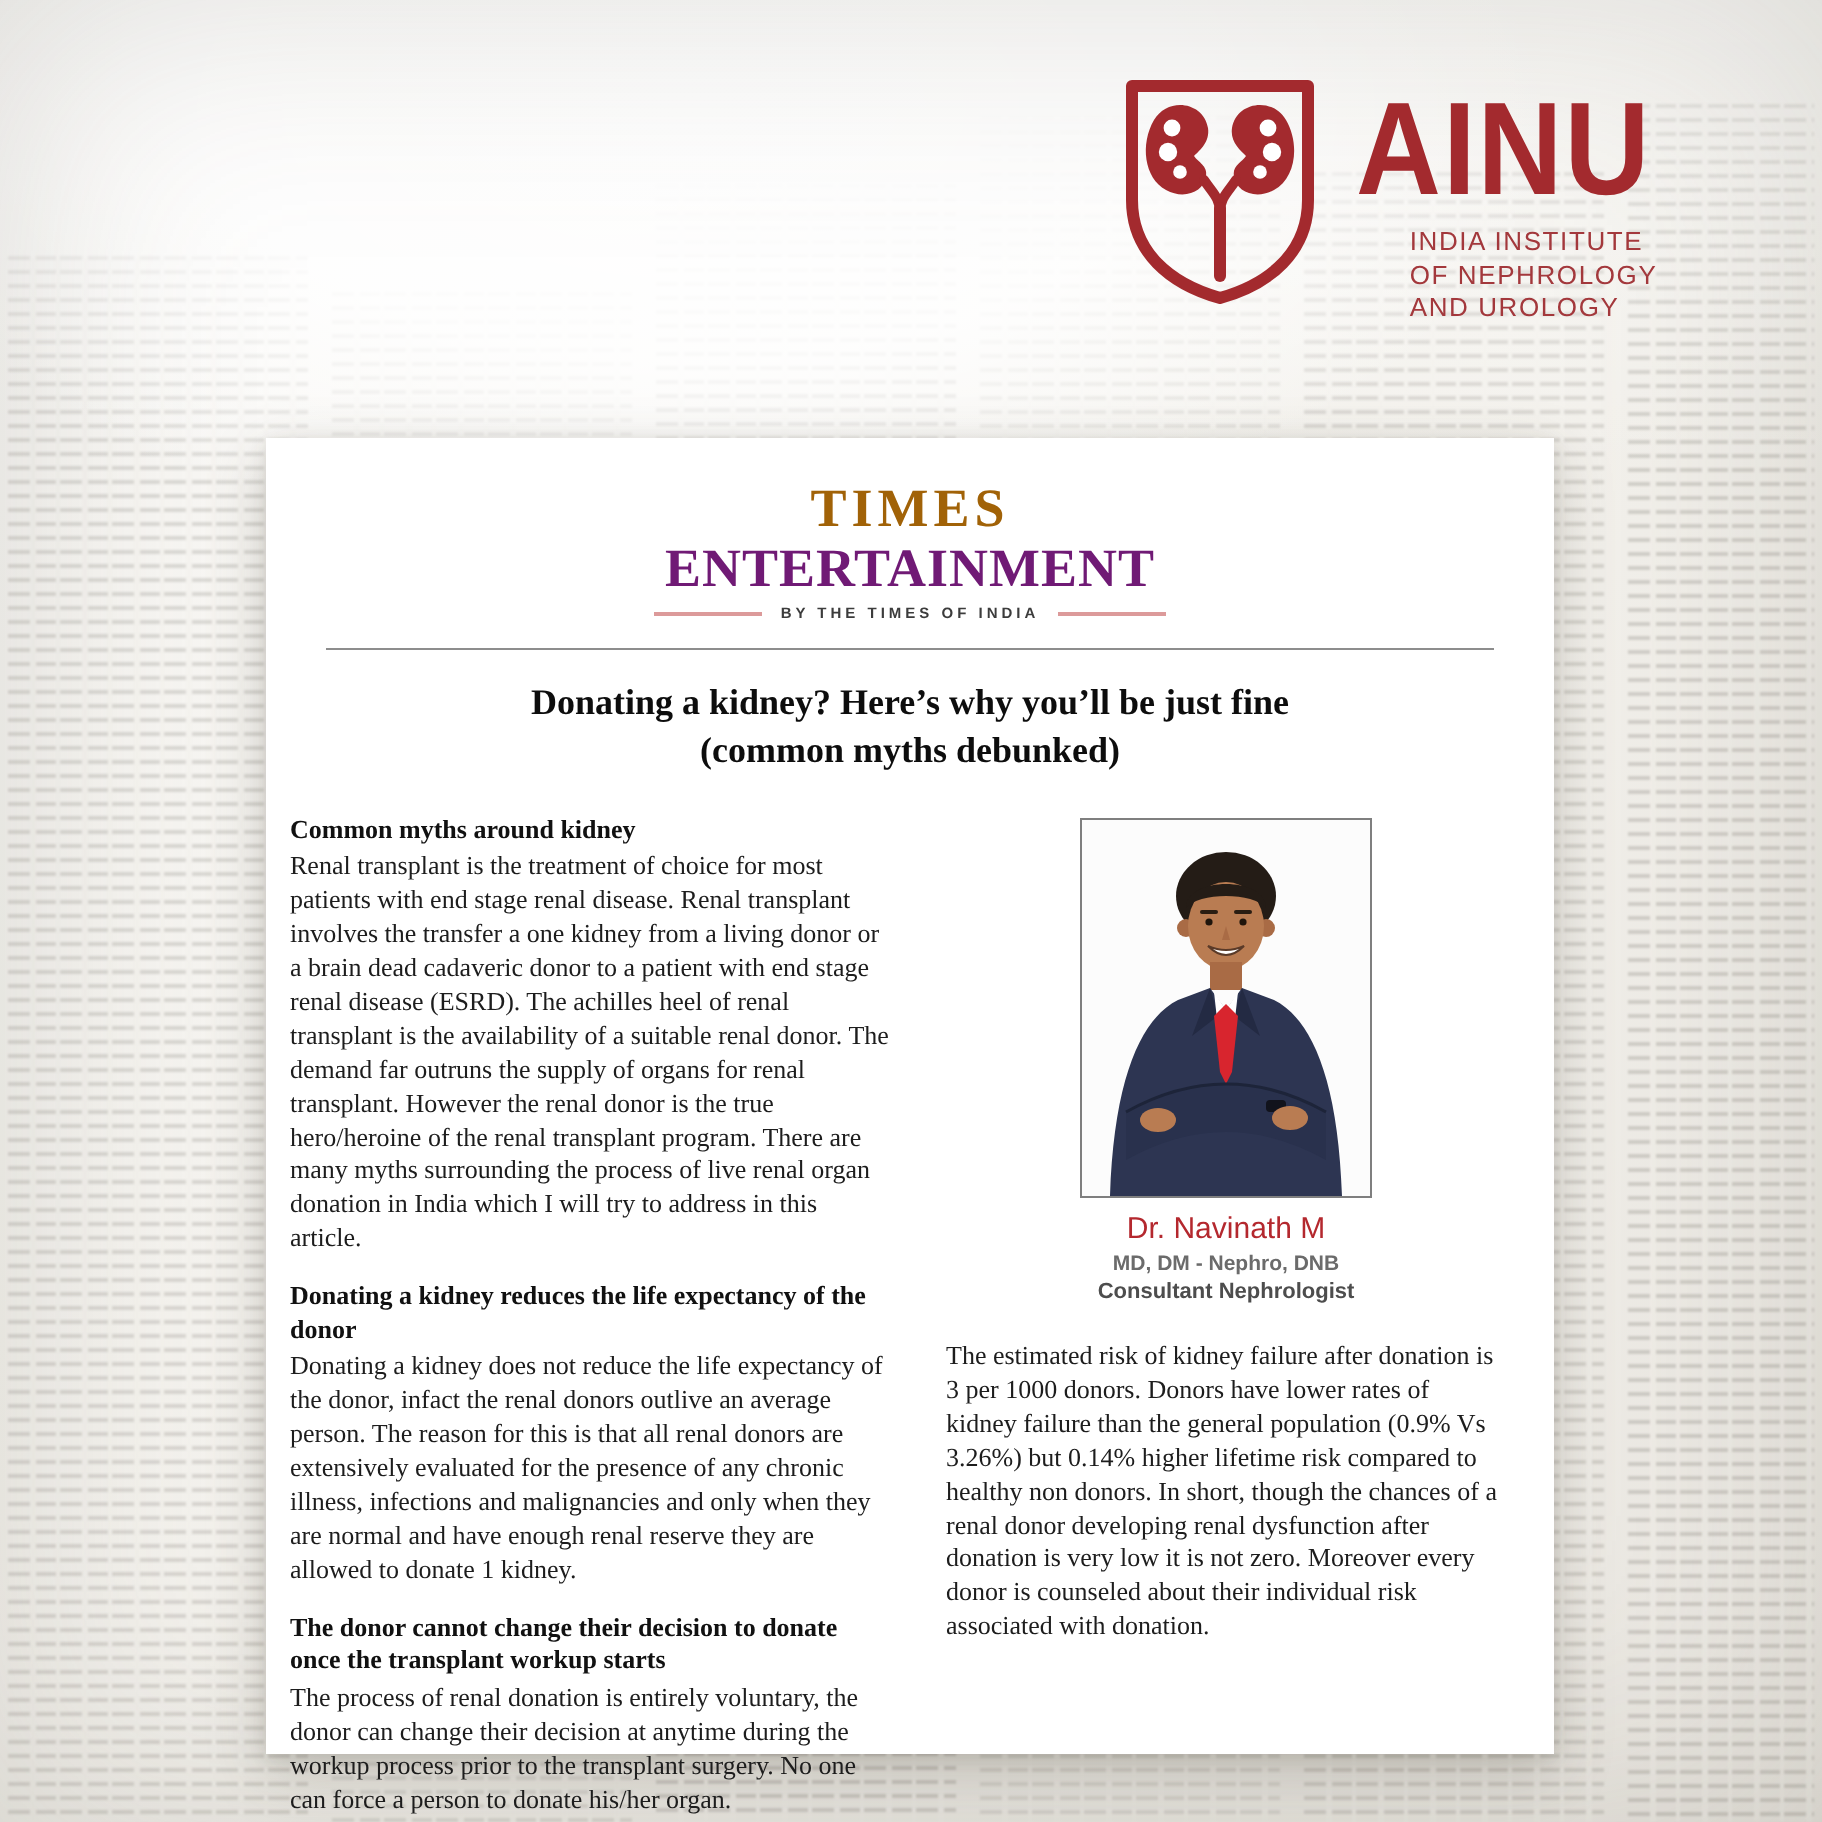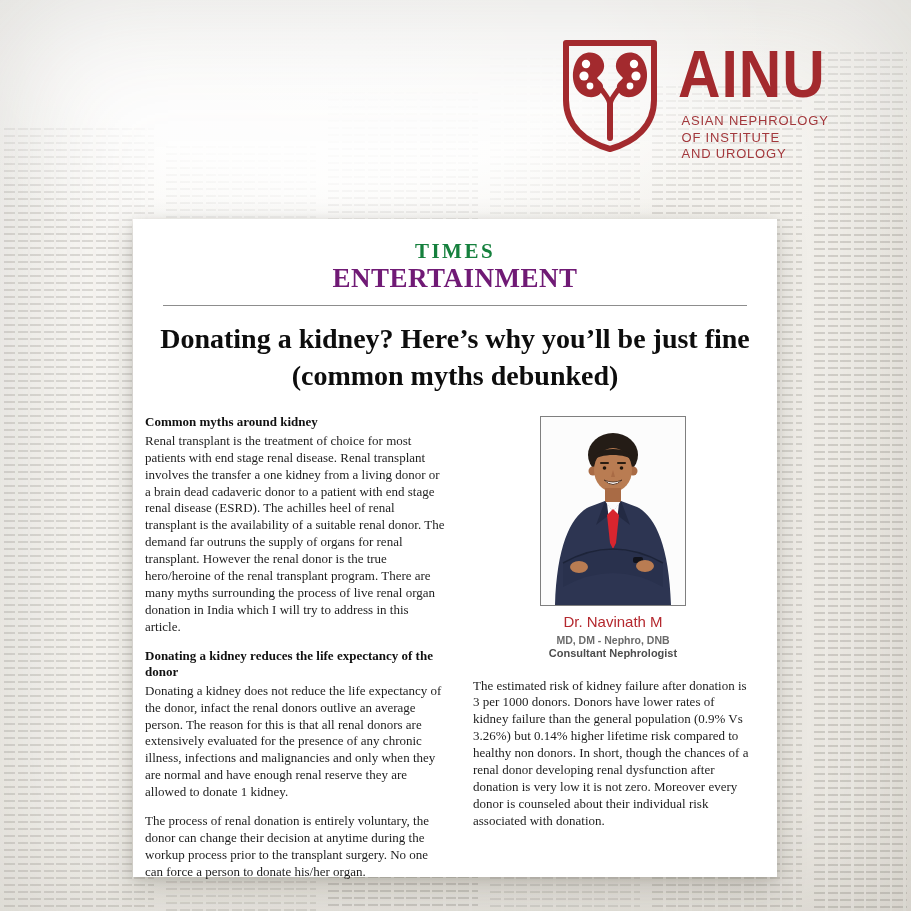--- a/index.html
+++ b/index.html
@@ -33,28 +33,28 @@
     color:#a32a2e;letter-spacing:1px;transform:scale(.98,1.1);transform-origin:left top;margin-top:6px;
   }
   .brand-sub{margin-top:14px;font-family:"Liberation Sans", sans-serif;font-size:13px;line-height:1.28;
     letter-spacing:.8px;color:#a3383c;font-weight:500;}
   
   .card{
     position:absolute;left:133px;top:219px;width:644px;height:658px;background:#ffffff;z-index:2;
     box-shadow:0 10px 28px rgba(70,62,50,.22), 0 2px 8px rgba(70,62,50,.14);
   }
   .masthead{padding-top:22px;text-align:center;}
-  .mh-times{font-weight:700;font-size:21px;letter-spacing:2.5px;color:#15803d;line-height:1;}
+  .mh-times{font-weight:700;font-size:27px;letter-spacing:2.5px;color:#a16207;line-height:1;}
   .mh-ent{font-weight:700;font-size:27px;letter-spacing:.5px;color:#701a75;line-height:1.05;margin-top:2px;}
   .mh-tagline{display:flex;justify-content:center;align-items:center;gap:9px;margin-top:4px;}
   .mh-tagline .tl-line{width:54px;height:2px;background:#dc9a9a;}
   .mh-tagline .tl-text{font-family:"Liberation Sans", sans-serif;font-size:7.5px;font-weight:700;
     letter-spacing:2px;color:#3c3c3c;}
   .rule{border-top:1px solid #8d8d8d;margin:13px 30px 0 30px;}
-  .headline{margin-top:15px;text-align:center;font-weight:700;font-size:28px;line-height:1.32;color:#0d0d0d;}
+  .headline{margin-top:15px;text-align:center;font-weight:700;font-size:18px;line-height:1.32;color:#0d0d0d;}
   .columns{display:flex;gap:28px;padding:0 12px;margin-top:19px;}
   .col-left{width:300px;}
   .col-right{width:280px;}
   .sec{margin-bottom:12px;}
   .sec-h{font-weight:700;font-size:13px;line-height:1.28;color:#111;margin-bottom:2px;}
   .sec-p{font-size:13px;line-height:1.3;color:#1d1d1d;}
   
   .photo-frame{width:144px;height:188px;margin:2px auto 0 auto;border:1px solid #7f7f7f;background:#fdfdfd;overflow:hidden;}
   .caption{text-align:center;margin-top:8px;font-family:"Liberation Sans", sans-serif;}
   .cap-name{font-size:15px;font-weight:400;color:#b4282e;line-height:1.1;}
@@ -96,32 +96,37 @@
         <circle cx="32" cy="48" r="3.4" fill="#ffffff"></circle>
       </g>
 
       <path d="M44 52 C48 58 52 61 52 68" fill="none" stroke="#a32a2e" stroke-width="5" stroke-linecap="round"></path>
       <path d="M60 52 C56 58 52 61 52 68" fill="none" stroke="#a32a2e" stroke-width="5" stroke-linecap="round"></path>
       <path d="M52 66 V100" fill="none" stroke="#a32a2e" stroke-width="6" stroke-linecap="round"></path>
     </svg>
     <div class="brand-text">
       <div class="brand-name">AINU</div>
       <div class="brand-sub">
-        <div>ASIAN NEPHROLOGY</div>
-        <div>OF INSTITUTE</div>
+        <div>INDIA INSTITUTE</div>
+        <div>OF NEPHROLOGY</div>
         <div>AND UROLOGY</div>
       </div>
     </div>
   </div>
 
   <div class="card">
 
     <div class="masthead">
       <div class="mh-times">TIMES</div>
       <div class="mh-ent">ENTERTAINMENT</div>
+      <div class="mh-tagline">
+        <span class="tl-line"></span>
+        <span class="tl-text">BY THE TIMES OF INDIA</span>
+        <span class="tl-line"></span>
+      </div>
     </div>
 
     <div class="rule"></div>
 
     <div class="headline">
       <div>Donating a kidney? Here’s why you’ll be just fine</div>
       <div>(common myths debunked)</div>
     </div>
 
     <div class="columns">
@@ -129,20 +134,21 @@
       <div class="col-left">
         <div class="sec">
           <div class="sec-h">Common myths around kidney</div>
           <div class="sec-p">Renal transplant is the treatment of choice for most patients with end stage renal disease. Renal transplant involves the transfer a one kidney from a living donor or a brain dead cadaveric donor to a patient with end stage renal disease (ESRD). The achilles heel of renal transplant is the availability of a suitable renal donor. The demand far outruns the supply of organs for renal transplant. However the renal donor is the true hero/heroine of the renal transplant program. There are many myths surrounding the process of live renal organ donation in India which I will try to address in this article.</div>
         </div>
         <div class="sec">
           <div class="sec-h">Donating a kidney reduces the life expectancy of the donor</div>
           <div class="sec-p">Donating a kidney does not reduce the life expectancy of the donor, infact the renal donors outlive an average person. The reason for this is that all renal donors are extensively evaluated for the presence of any chronic illness, infections and malignancies and only when they are normal and have enough renal reserve they are allowed to donate 1 kidney.</div>
         </div>
         <div class="sec">
+          <div class="sec-h">The donor cannot change their decision to donate once the transplant workup starts</div>
           <div class="sec-p">The process of renal donation is entirely voluntary, the donor can change their decision at anytime during the workup process prior to the transplant surgery. No one can force a person to donate his/her organ.</div>
         </div>
       </div>
 
       <div class="col-right">
 
         <div class="photo-frame">
           <svg width="144" height="188" viewBox="0 0 144 188">
             <rect width="144" height="188" fill="#fcfcfc"></rect>
 

